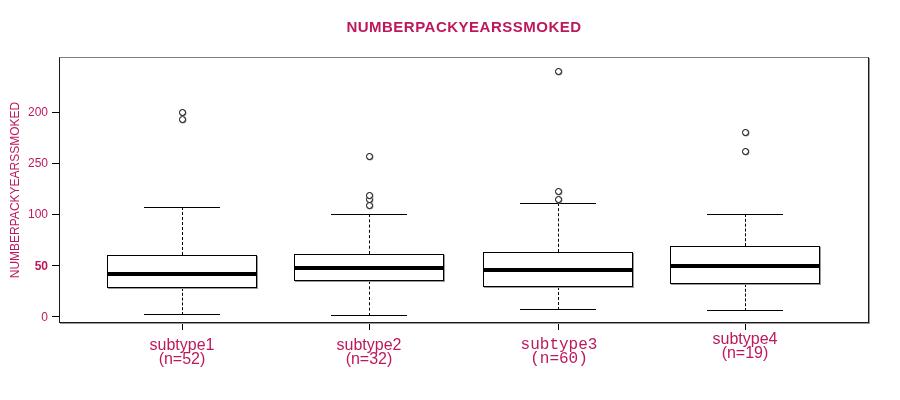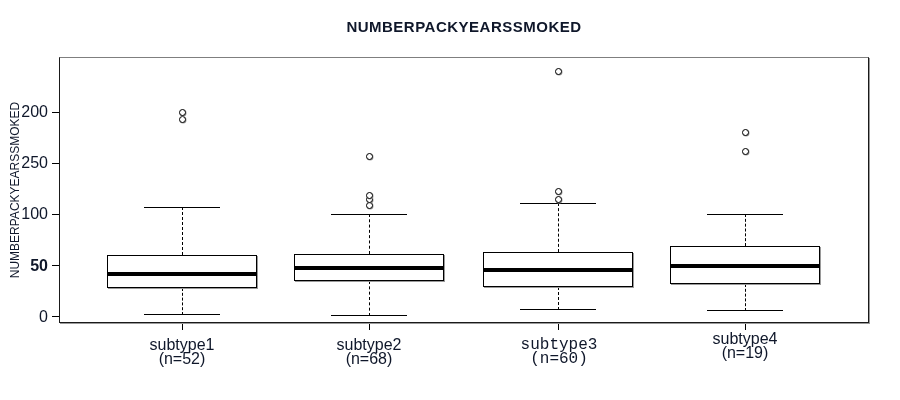--- a/index.html
+++ b/index.html
@@ -3,21 +3,21 @@
 <meta charset="utf-8">
 <style>
   * { box-sizing: border-box; margin: 0; padding: 0; }
   html, body { background: #ffffff; }
   .figure {
     position: relative;
     width: 900px;
     height: 380px;
     background: #ffffff;
     font-family: "Liberation Sans", sans-serif;
-    color: #0f172a;
+    color: #be185d;
     overflow: hidden;
   }
   .chart-title {
     position: absolute;
     left: 59px;
     top: 18px;
     width: 810px;
     text-align: center;
     font-size: 15px;
     font-weight: bold;
@@ -36,21 +36,21 @@
   }
   .y-axis-title {
     position: absolute;
     left: 15px;
     top: 190px;
     transform: translate(-50%, -50%) rotate(-90deg);
     white-space: nowrap;
     font-size: 12px;
   }
   .ytick-mark { position: absolute; width: 7px; height: 1px; background: #000; }
-  .ytick-label { position: absolute; width: 30px; text-align: right; font-size: 16px; line-height: 16px; }
+  .ytick-label { position: absolute; width: 30px; text-align: right; font-size: 12px; line-height: 16px; }
   .xtick-mark { position: absolute; width: 1px; height: 6px; background: #000; top: 324px; }
   .xlabel {
     position: absolute;
     transform: translateX(-50%);
     text-align: center;
     font-size: 16px;
     line-height: 14px;
     white-space: nowrap;
   }
   .footer-note {
@@ -116,21 +116,21 @@
     <div class="cap" style="left: 331px; top: 315.33px;"></div>
     <div class="bp-box" style="left: 294px; top: 254.375px; width: 150px; height: 26.6307px;"></div>
     <div class="median-line" style="left: 294px; top: 265.69px; width: 150px;"></div>
     <div class="outlier" style="left: 365.5px; top: 201.71px;"></div>
     <div class="outlier" style="left: 365.5px; top: 195.565px;"></div>
     <div class="outlier" style="left: 365.5px; top: 192.492px;"></div>
     <div class="outlier" style="left: 365.5px; top: 152.546px;"></div>
     <div class="xtick-mark" style="left: 368.5px;"></div>
     <div class="xlabel" style="left: 369px; top: 338px;">
       <div>subtype2</div>
-      <div>(n=68)</div>
+      <div>(n=32)</div>
     </div>
     <div class="whisker-line" style="left: 557.5px; top: 203.162px; height: 49.1644px;"></div>
     <div class="whisker-line" style="left: 557.5px; top: 287.151px; height: 22.5337px;"></div>
     <div class="cap" style="left: 520px; top: 202.662px;"></div>
     <div class="cap" style="left: 520px; top: 309.185px;"></div>
     <div class="bp-box" style="left: 483px; top: 252.326px; width: 150px; height: 34.8248px;"></div>
     <div class="median-line" style="left: 483px; top: 267.739px; width: 150px;"></div>
     <div class="outlier" style="left: 554.5px; top: 195.565px;"></div>
     <div class="outlier" style="left: 554.5px; top: 188.395px;"></div>
     <div class="outlier" style="left: 554.5px; top: 67.5323px;"></div>

